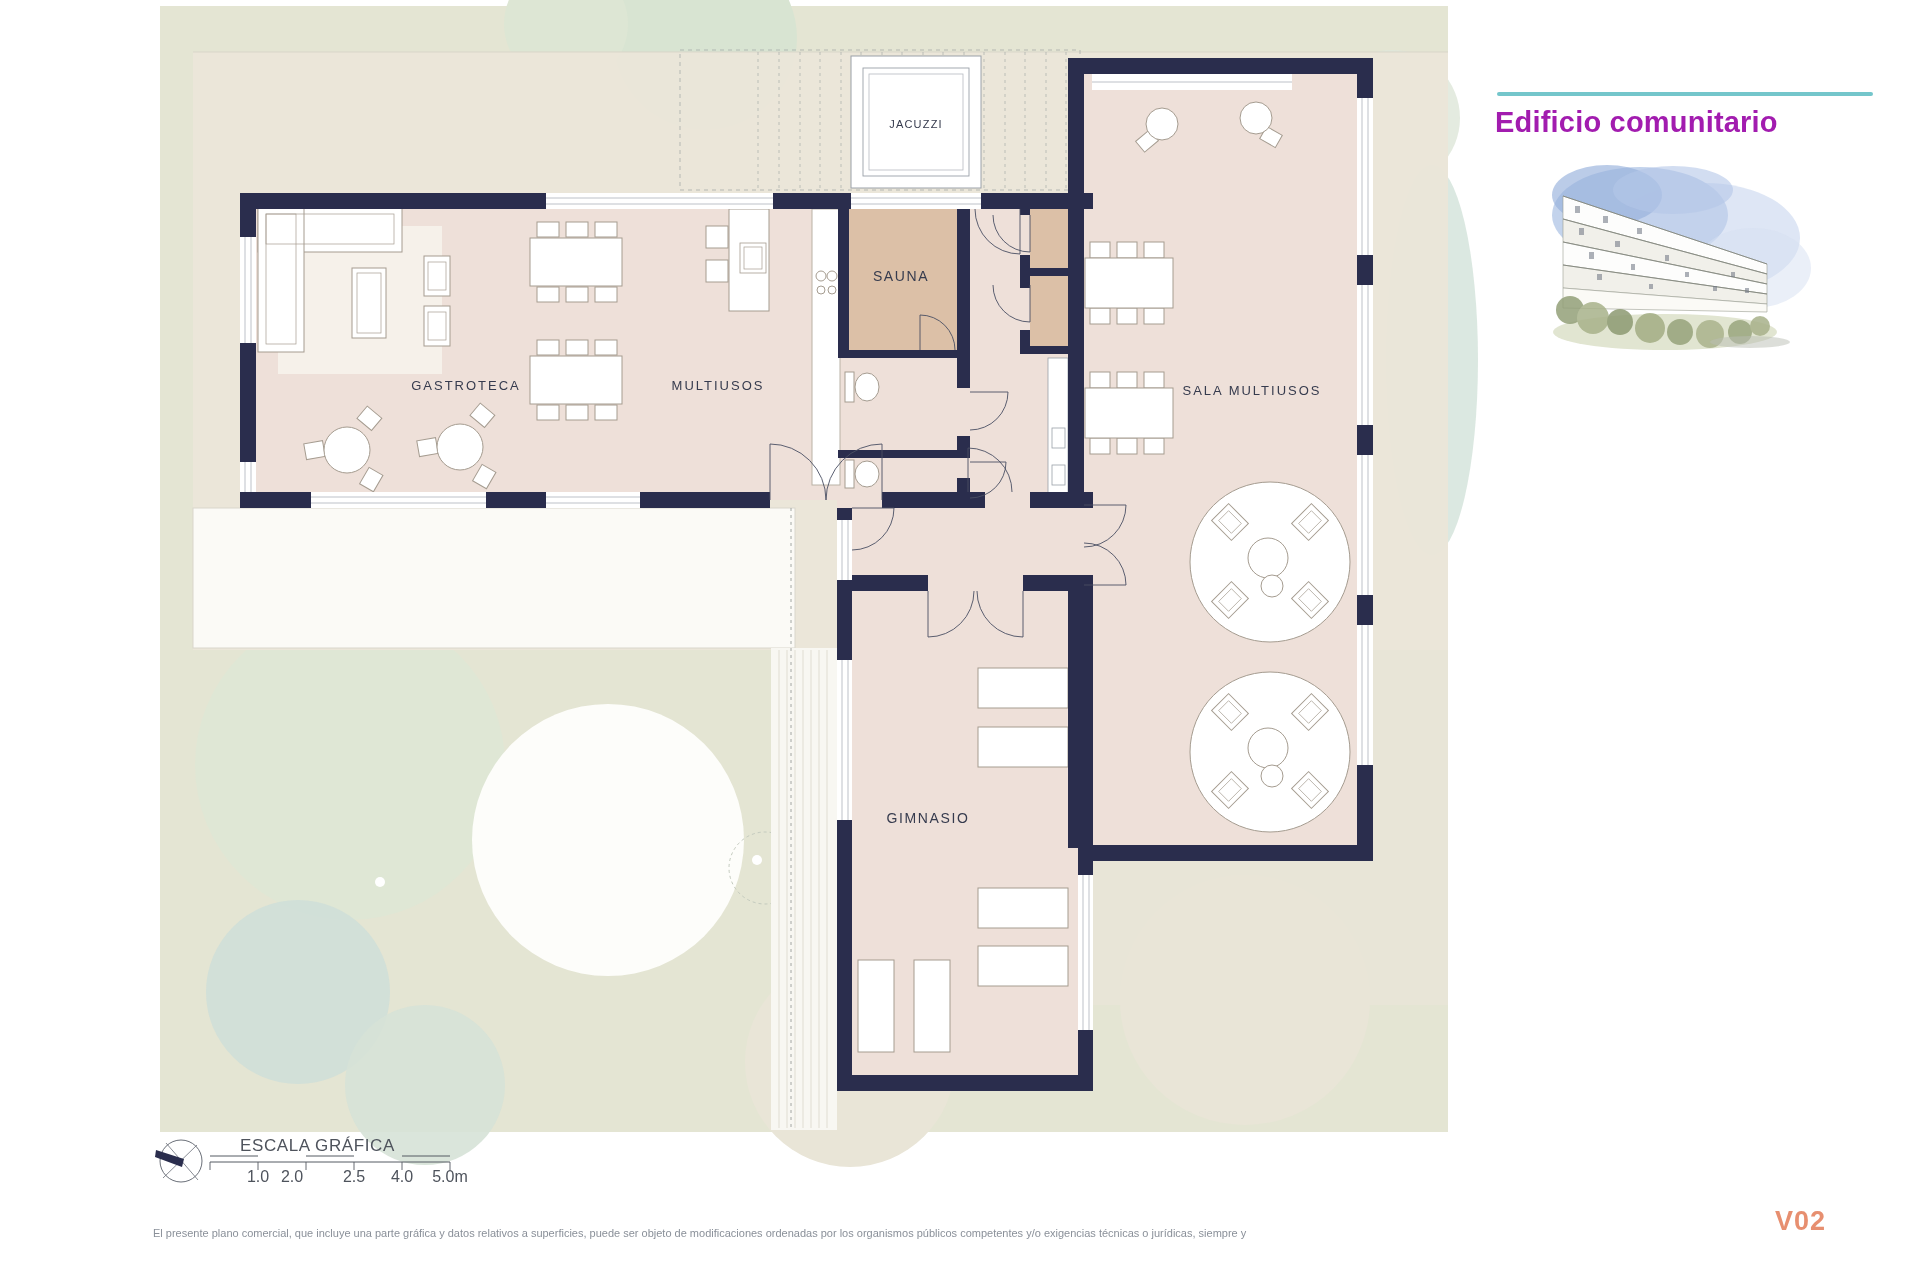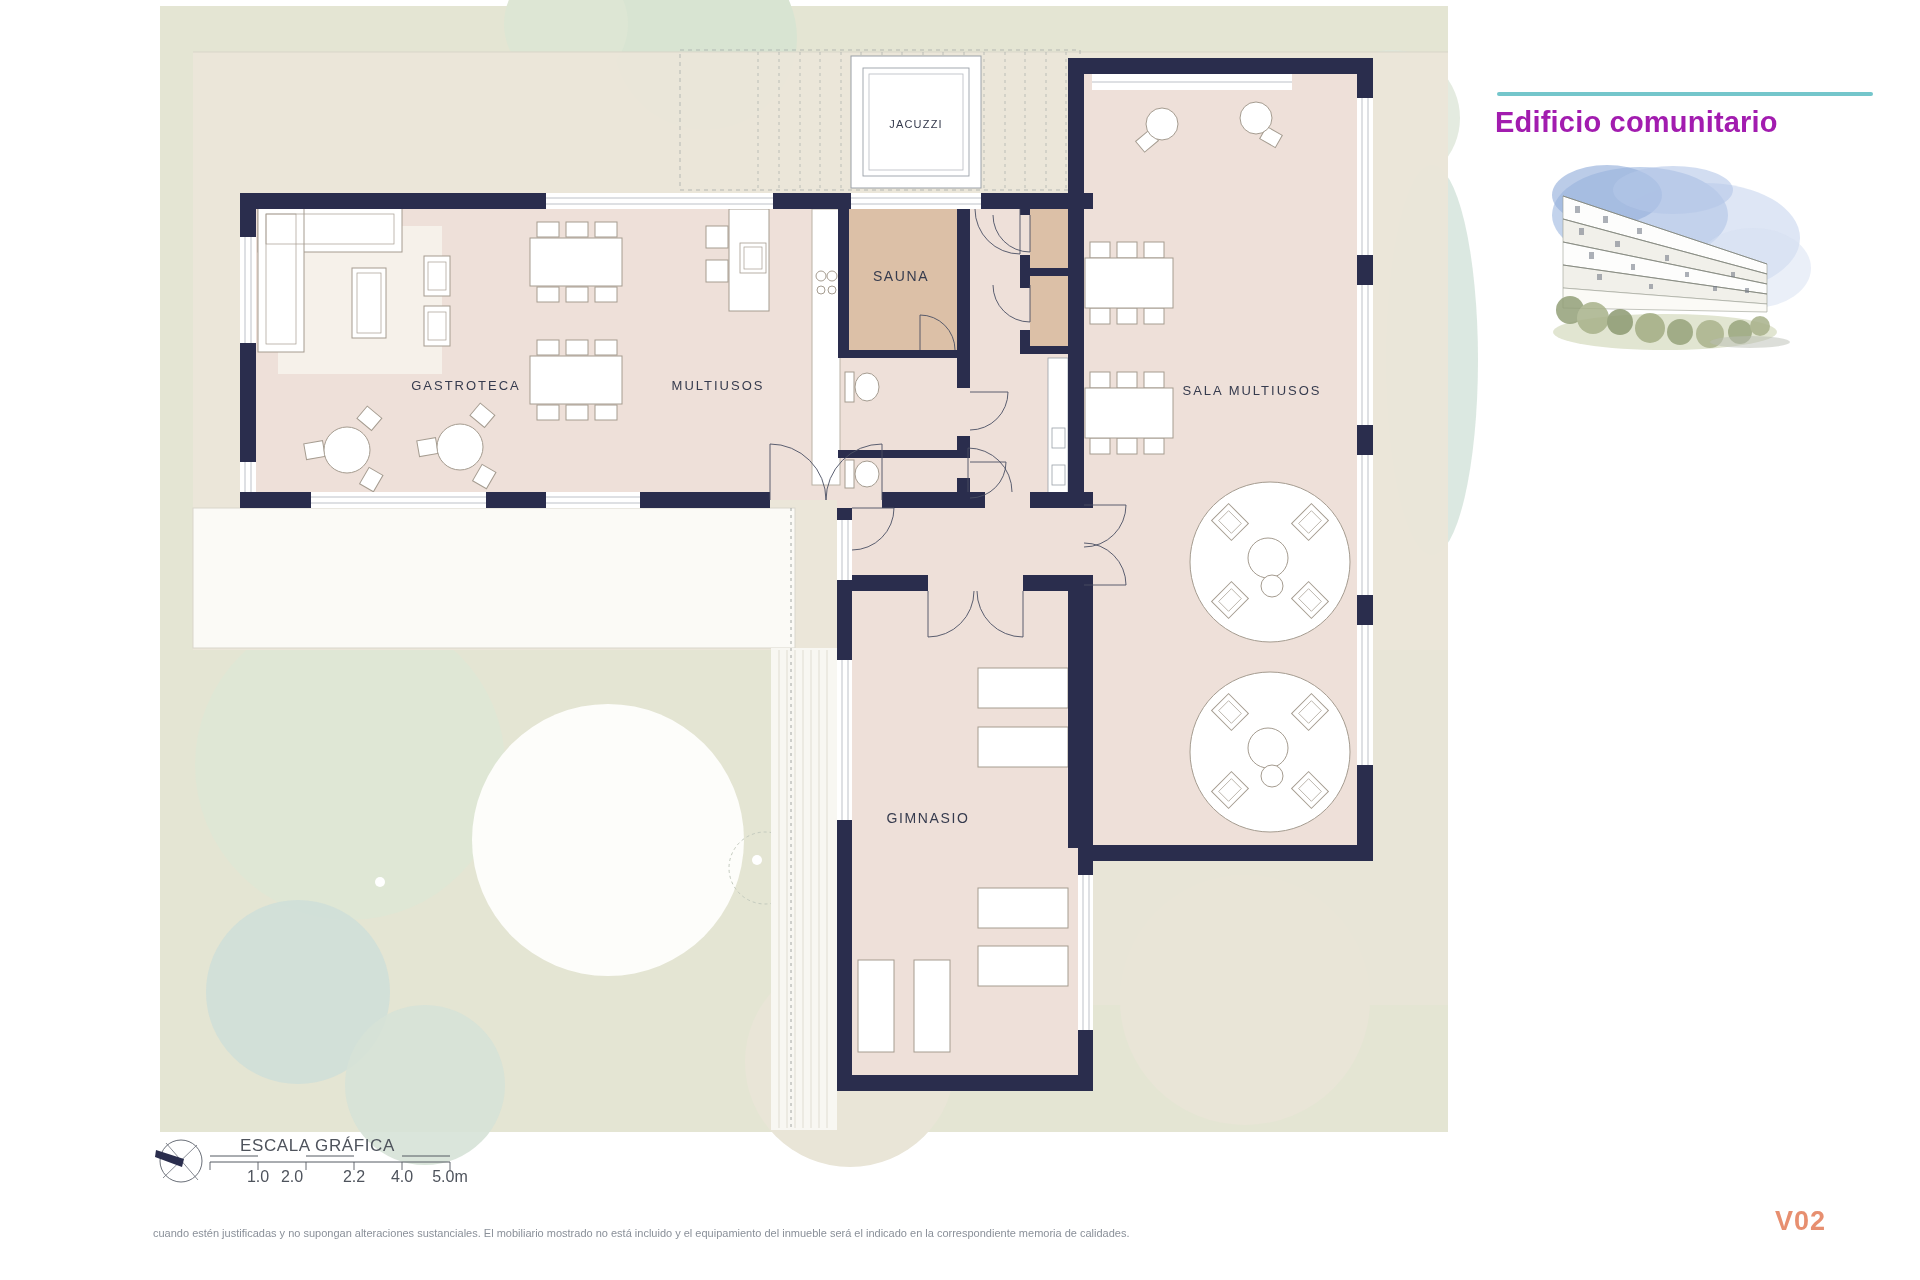--- a/index.html
+++ b/index.html
@@ -427,21 +427,21 @@
       <circle cx="165" cy="174" r="14" fill="#aab38c"></circle>
     <circle cx="195" cy="172" r="12" fill="#9aa67e"></circle>
       <circle cx="215" cy="166" r="10" fill="#a8b18a"></circle>
   </g>
   <ellipse cx="205" cy="182" rx="40" ry="6" fill="#b9bdb4" opacity=".5"></ellipse>
 </svg>
 
 <div id="escala-title" class="abs">ESCALA GRÁFICA</div>
 <span class="scale-tick-label" style="left:258px;">1.0</span>
 <span class="scale-tick-label" style="left:292px;">2.0</span>
-<span class="scale-tick-label" style="left:354px;">2.2</span>
+<span class="scale-tick-label" style="left:354px;">2.5</span>
 <span class="scale-tick-label" style="left:402px;">4.0</span>
 <span class="scale-tick-label" style="left:450px;">5.0m</span>
 
 <div id="disclaimer" class="abs">
-  <div>cuando estén justificadas y no supongan alteraciones sustanciales. El mobiliario mostrado no está incluido y el equipamiento del inmueble será el indicado en la correspondiente memoria de calidades.</div>
+  <div>El presente plano comercial, que incluye una parte gráfica y datos relativos a superficies, puede ser objeto de modificaciones ordenadas por los organismos públicos competentes y/o exigencias técnicas o jurídicas, siempre y</div>
 </div>
 
 <div id="version-label" class="abs">V02</div>
 
 </body></html>

